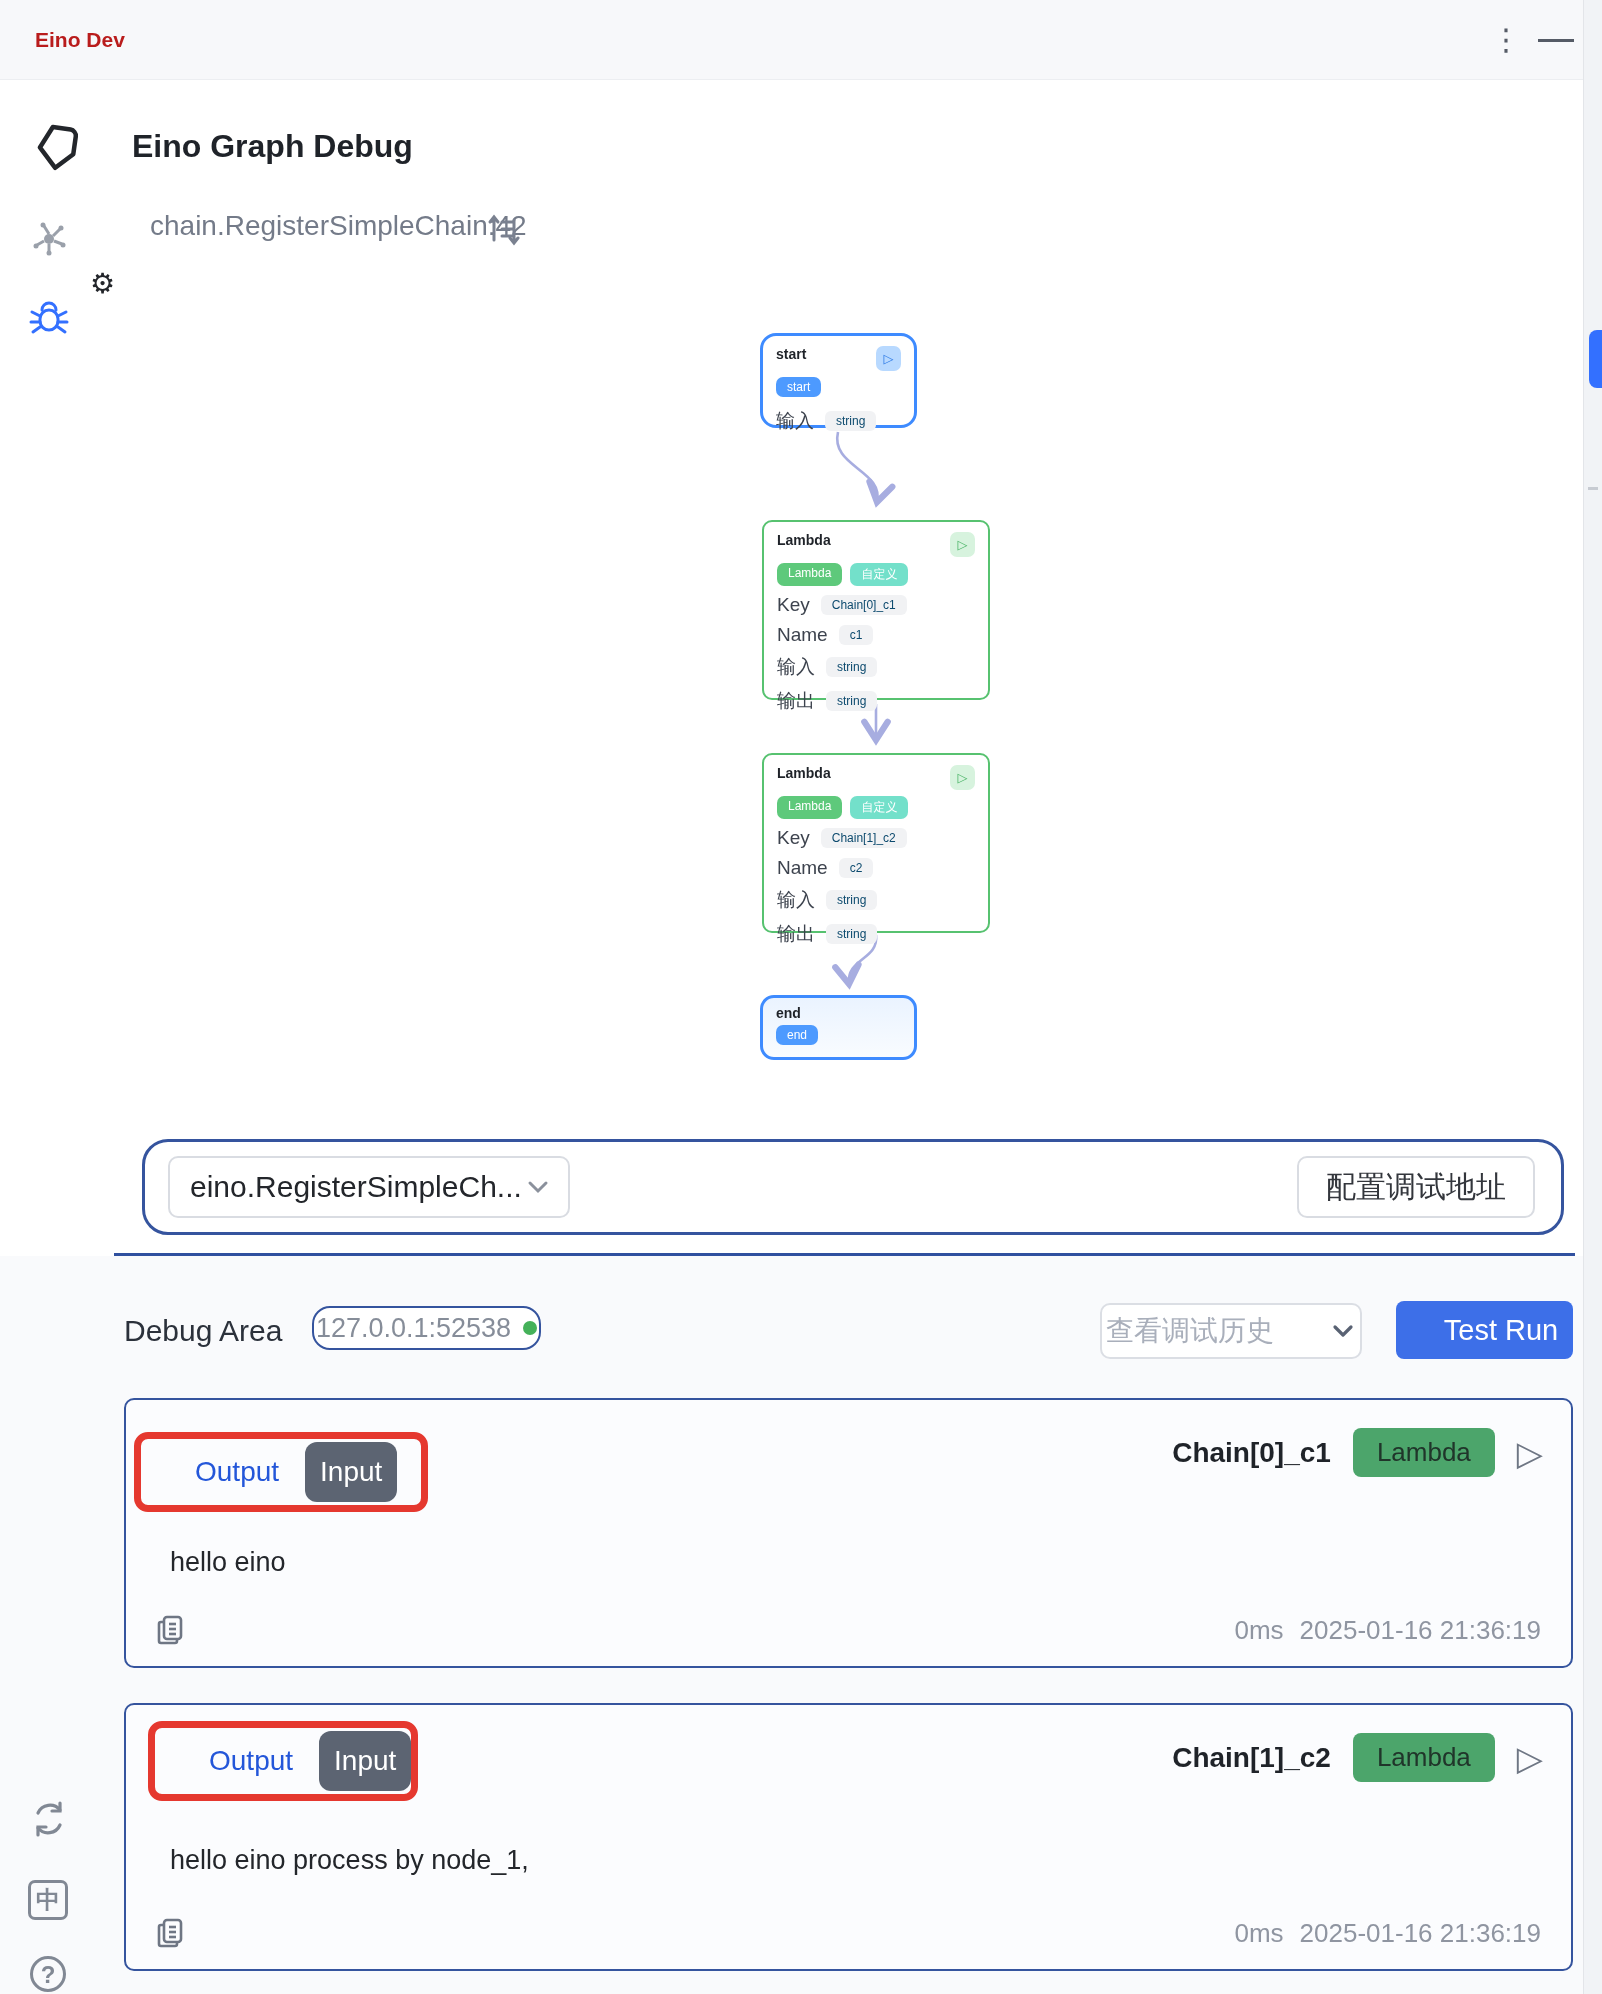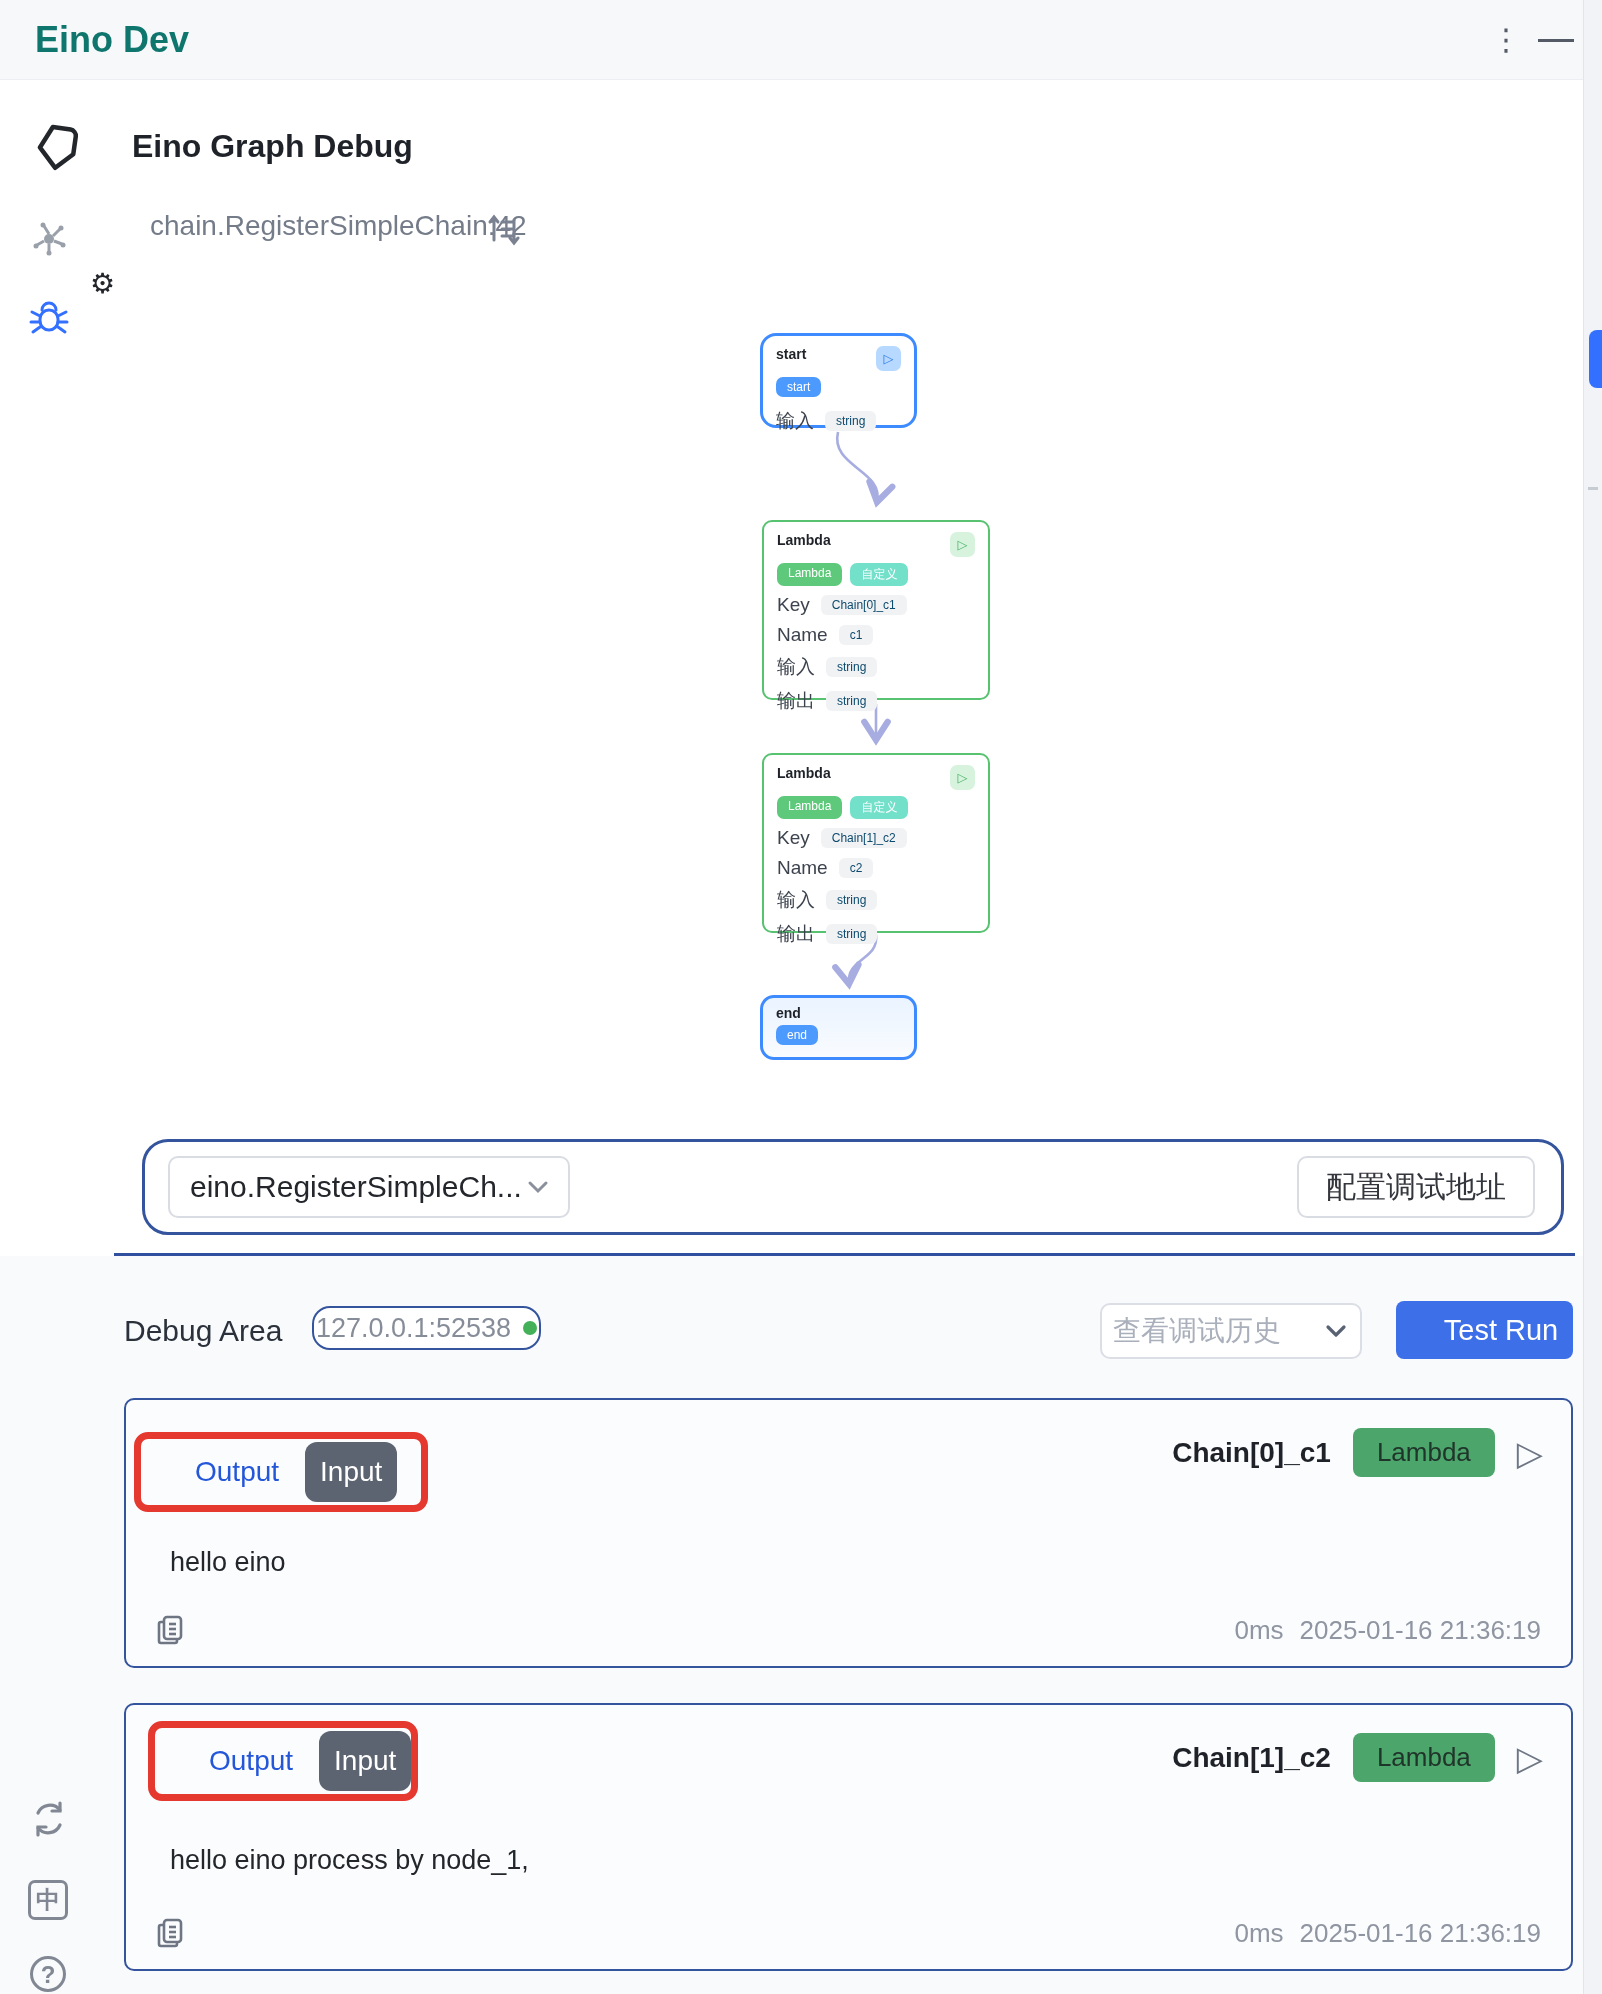--- a/index.html
+++ b/index.html
@@ -4,21 +4,21 @@
 <style>
   * { margin:0; padding:0; box-sizing:border-box; }
   html,body { background:#fff; }
   body { font-family:"Liberation Sans", sans-serif; }
   .app { position:relative; width:1602px; height:1994px; background:#fff; overflow:hidden; }
 
   
   .titlebar { position:absolute; left:0; top:0; width:1602px; height:80px;
               background:#F7F8FA; border-bottom:1px solid #ECEEF1; z-index:3; }
   .app-title { position:absolute; left:35px; top:0; line-height:80px;
-               font-size:36px; font-weight:bold; color:#0f766e; }
+               font-size:21px; font-weight:bold; color:#b91c1c; }
   .kebab { position:absolute; left:1488px; top:0; width:36px; height:80px;
            font-size:30px; color:#555B66; text-align:center; line-height:80px; cursor:pointer; }
   .win-min { position:absolute; left:1538px; top:39px; width:36px; height:3px; background:#555B66; cursor:pointer; }
 
   
   .right-strip { position:absolute; right:0; top:0; width:19px; height:1994px;
                  background:#F1F3F6; border-left:1px solid #E3E5E9; z-index:4; }
   .strip-handle { position:absolute; right:0; top:330px; width:13px; height:58px;
                   background:#3370FF; border-radius:8px 0 0 8px; cursor:pointer; }
   .strip-dash { position:absolute; right:4px; top:487px; width:10px; height:3px; background:#C7CBD2; }
@@ -75,21 +75,21 @@
 
   
   .debug-label { position:absolute; left:124px; top:1314px; font-size:30px; color:#2B313B; z-index:2; }
   .addr-pill { position:absolute; left:312px; top:1306px; width:229px; height:44px;
                border:2.5px solid #35549E; border-radius:18px; background:#fff; z-index:2;
                display:flex; align-items:center; justify-content:center; gap:12px; }
   .addr-text { font-size:27px; color:#868D99; }
   .green-dot { width:14px; height:14px; border-radius:50%; background:#44B159; }
   .history-select { position:absolute; left:1100px; top:1303px; width:262px; height:56px;
                     border:2px solid #DBDEE4; border-radius:10px; background:#fff; z-index:2;
-                    display:flex; align-items:center; justify-content:space-between; padding:0 11px; cursor:pointer; }
+                    display:flex; align-items:center; justify-content:space-between; padding:0 4px; cursor:pointer; }
   .history-text { font-size:28px; color:#A9AFBB; }
   .testrun-btn { position:absolute; left:1396px; top:1301px; width:177px; height:58px;
                  background:#3D6FE8; border:none; border-radius:8px; color:#fff; font-size:29px;
                  font-family:"Liberation Sans", sans-serif; z-index:2; cursor:pointer;padding-left:33px; }
 
   
   .card { position:absolute; left:124px; width:1449px; background:#FBFCFE;
           border:2.5px solid #35549E; border-radius:10px; z-index:2; }
   .card1 { top:1398px; height:270px; }
   .card2 { top:1703px; height:268px; }

